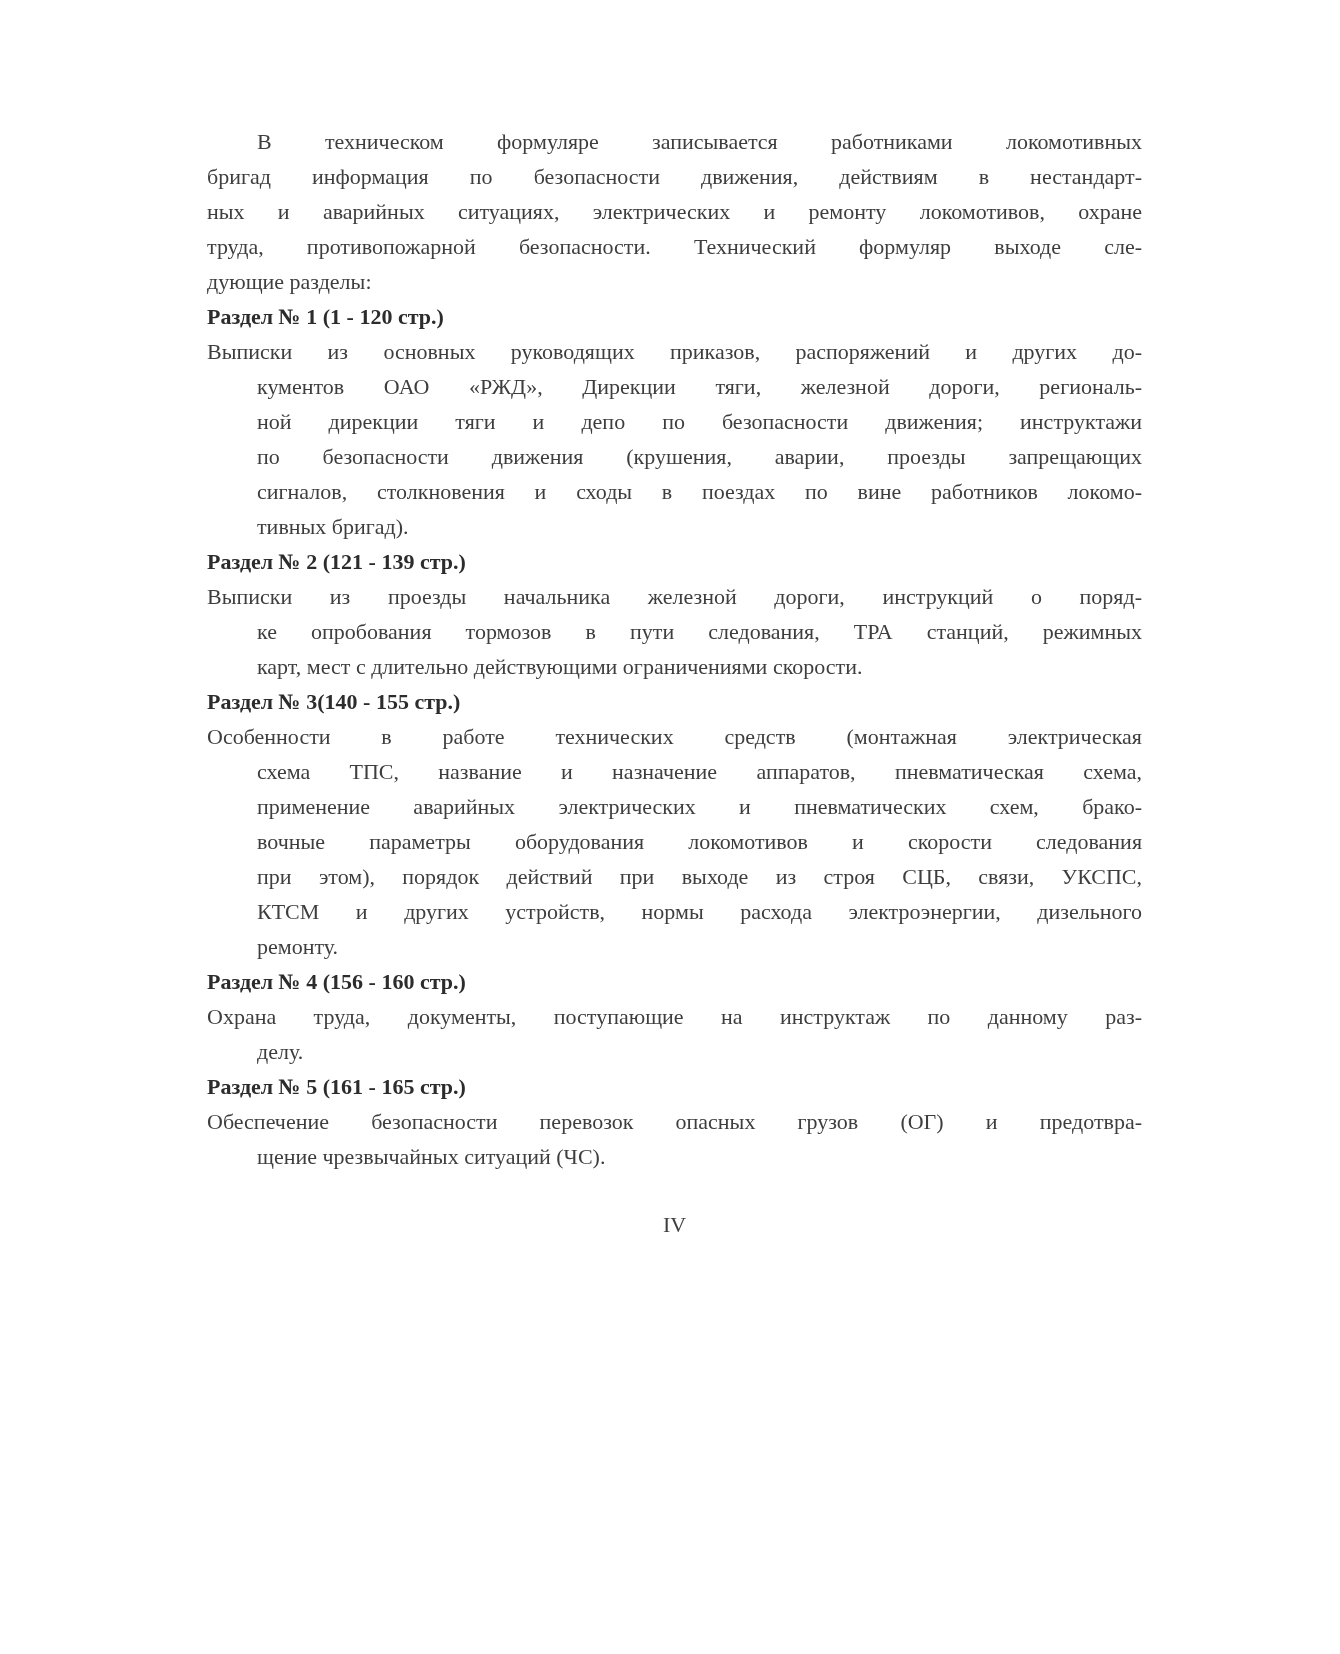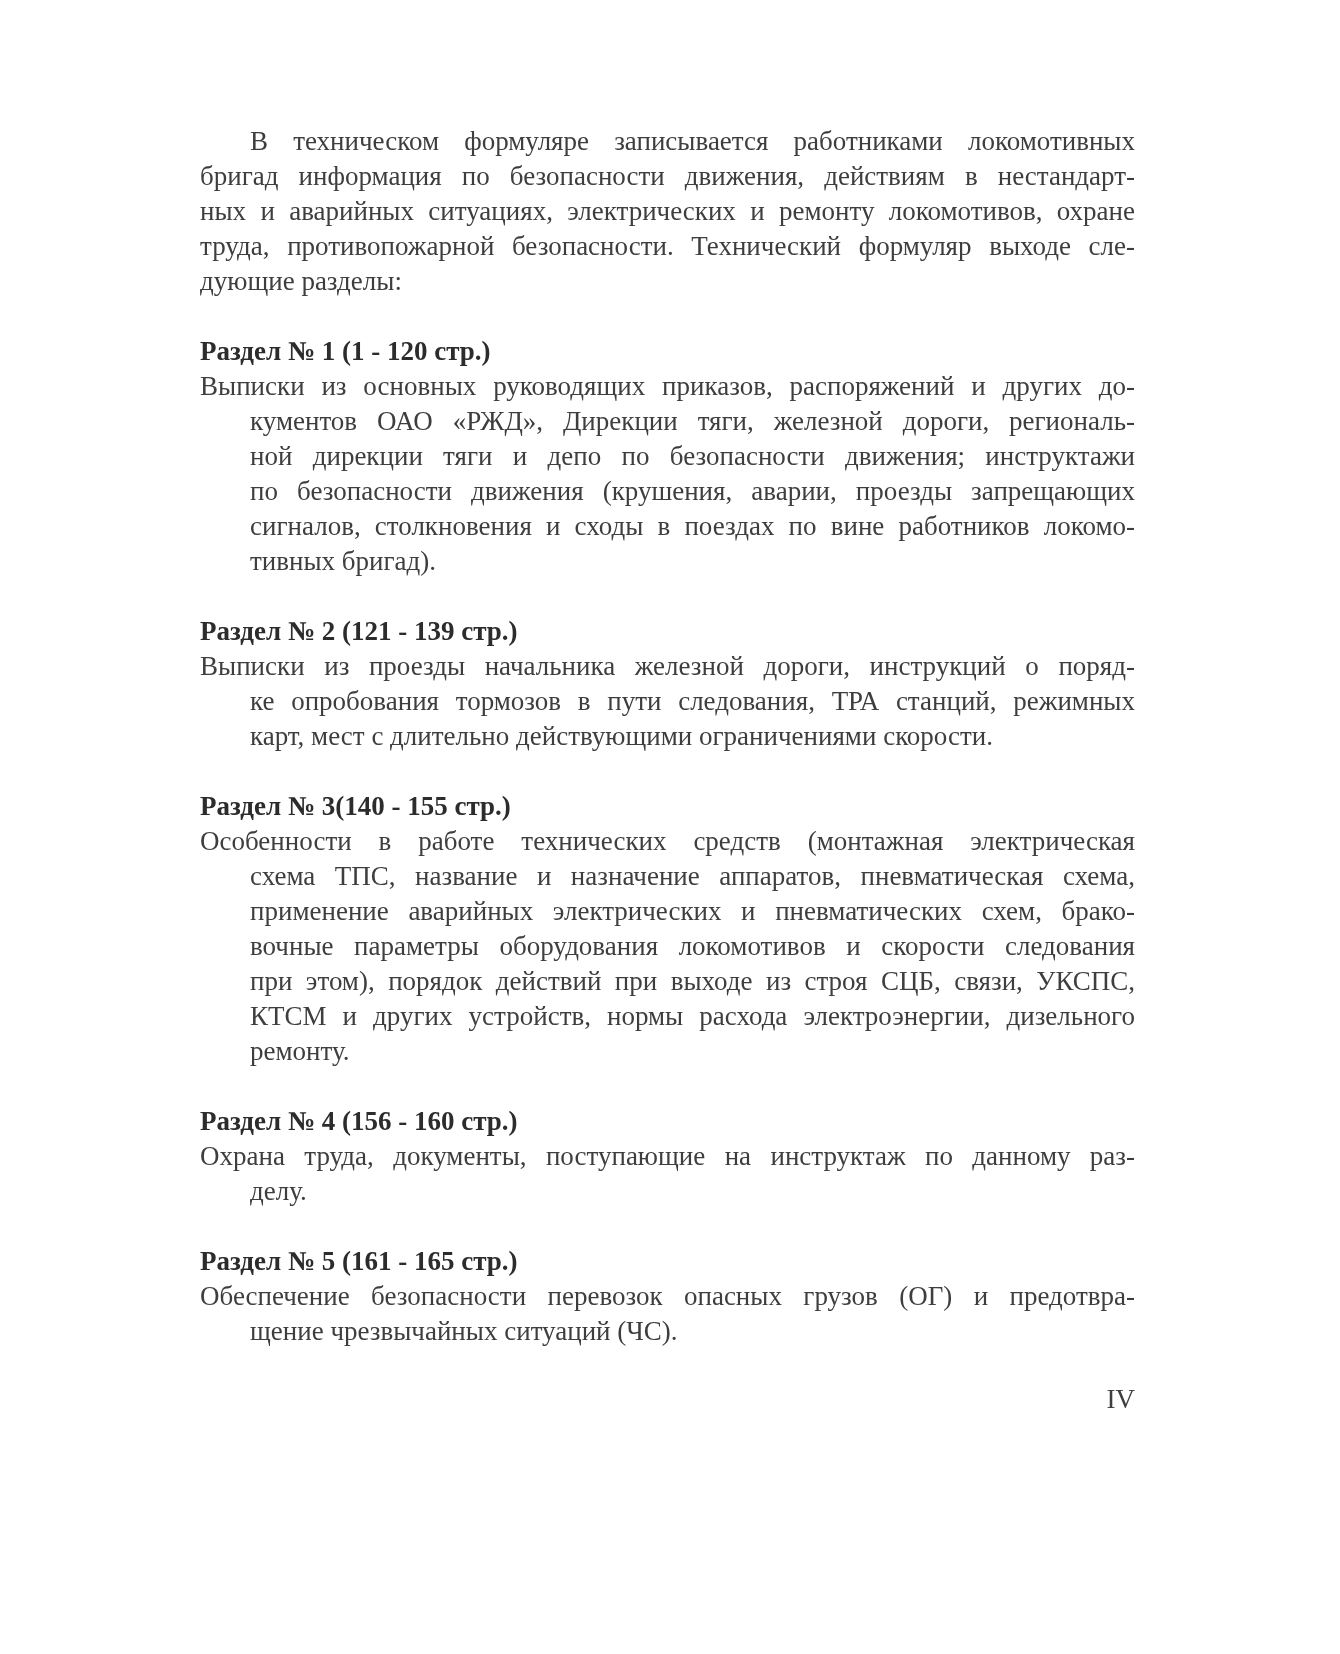--- a/index.html
+++ b/index.html
@@ -10,44 +10,44 @@
   .page {
     position: relative;
     width: 1340px;
     height: 1654px;
     background: #ffffff;
     overflow: hidden;
     font-family: "Liberation Serif", "DejaVu Serif", serif;
   }
   .content {
     position: absolute;
-    left: 200px;
+    left: 207px;
     top: 124px;
     width: 935px;
-    font-size: 27px;
+    font-size: 22px;
     line-height: 35px;
     color: #3e3e3e;
   }
   .para { margin: 0; }
-  .section { margin-top: 35px; }
+  .section { }
   .heading {
     font-weight: bold;
     color: #2c2c2c;
     text-align: left;
   }
   .line {
     text-align: justify;
     text-align-last: justify;
     white-space: normal;
   }
   .line.indented { padding-left: 50px; }
   .line.last { text-align-last: left; }
   .page-number {
     margin-top: 33px;
-    text-align: right;
+    text-align: center;
     color: #3e3e3e;
   }
 </style>
 </head>
 <body>
 
 <div class="page">
   <div class="content">
 
     <div class="para">

